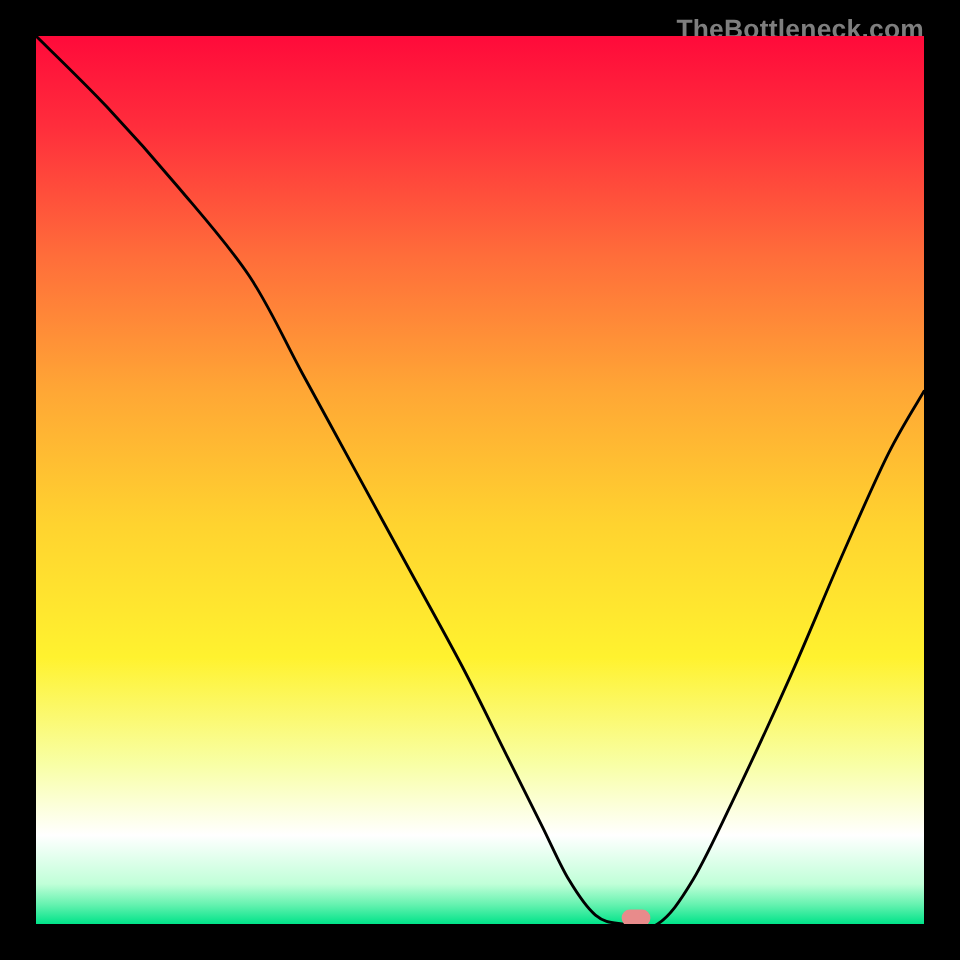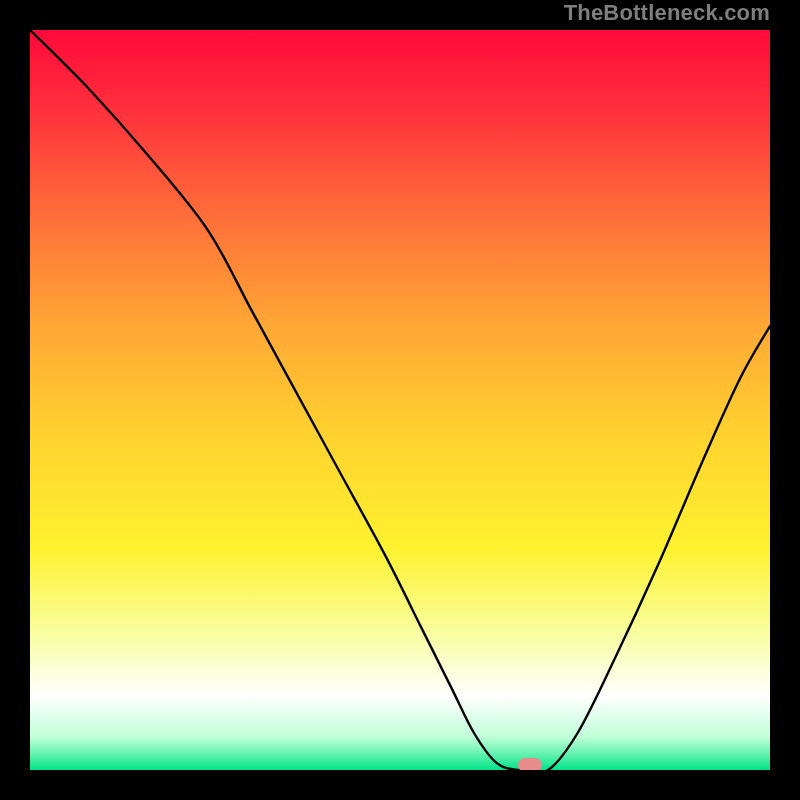--- a/index.html
+++ b/index.html
@@ -14,21 +14,21 @@
     position: absolute;
     left: 30px;
     top: 30px;
     width: 740px;
     height: 740px;
     overflow: hidden;
   }
   .plot svg { display: block; }
   .watermark {
     position: absolute;
-    top: 0;
+    top: 12px;
     right: 30px;
     font-family: Arial, Helvetica, sans-serif;
     font-size: 22px;
     font-weight: 600;
     color: #7e7e7e;
     letter-spacing: 0.2px;
   }
   .marker {
     position: absolute;
     width: 24px;

